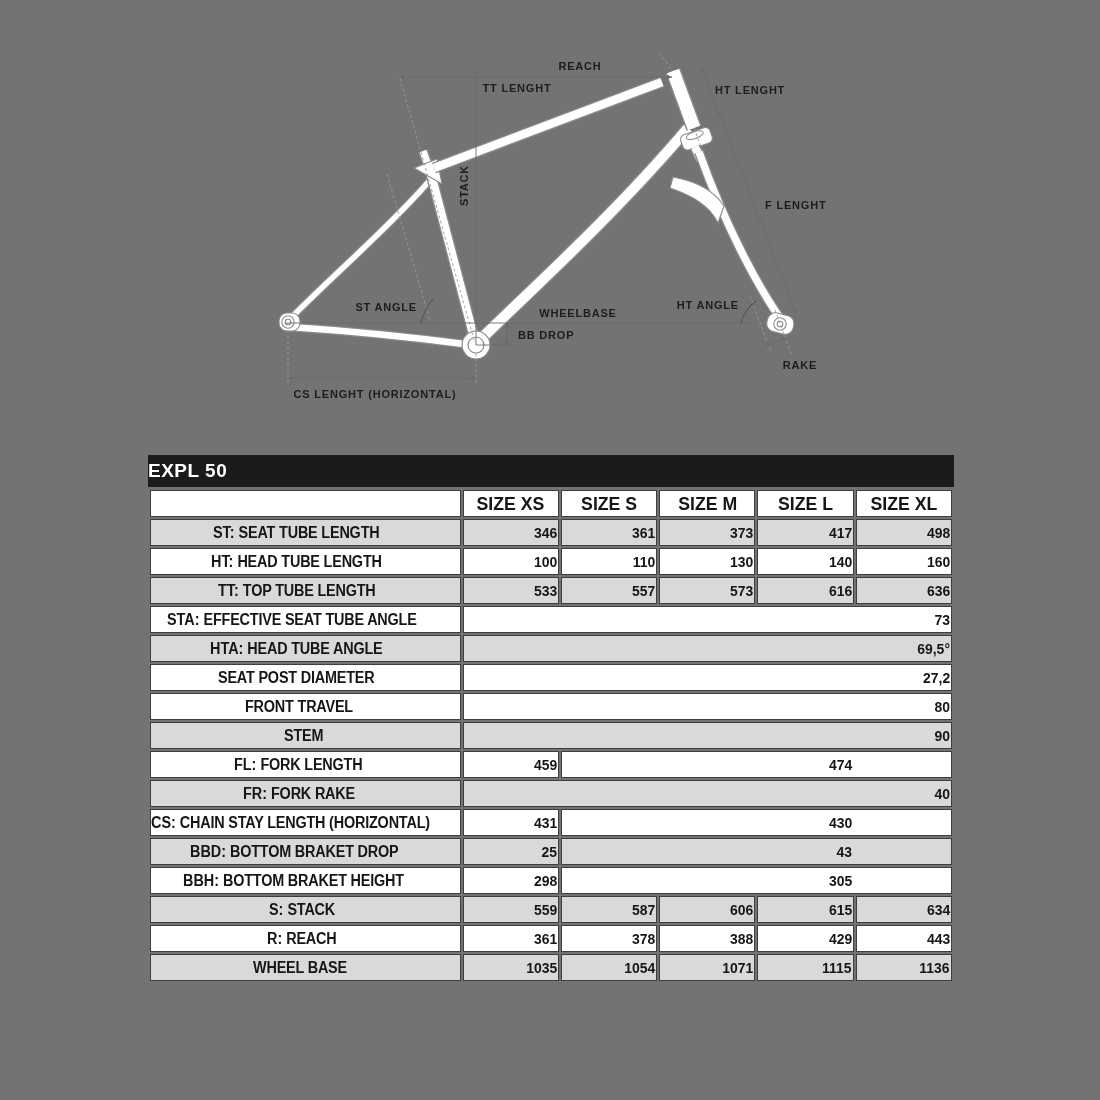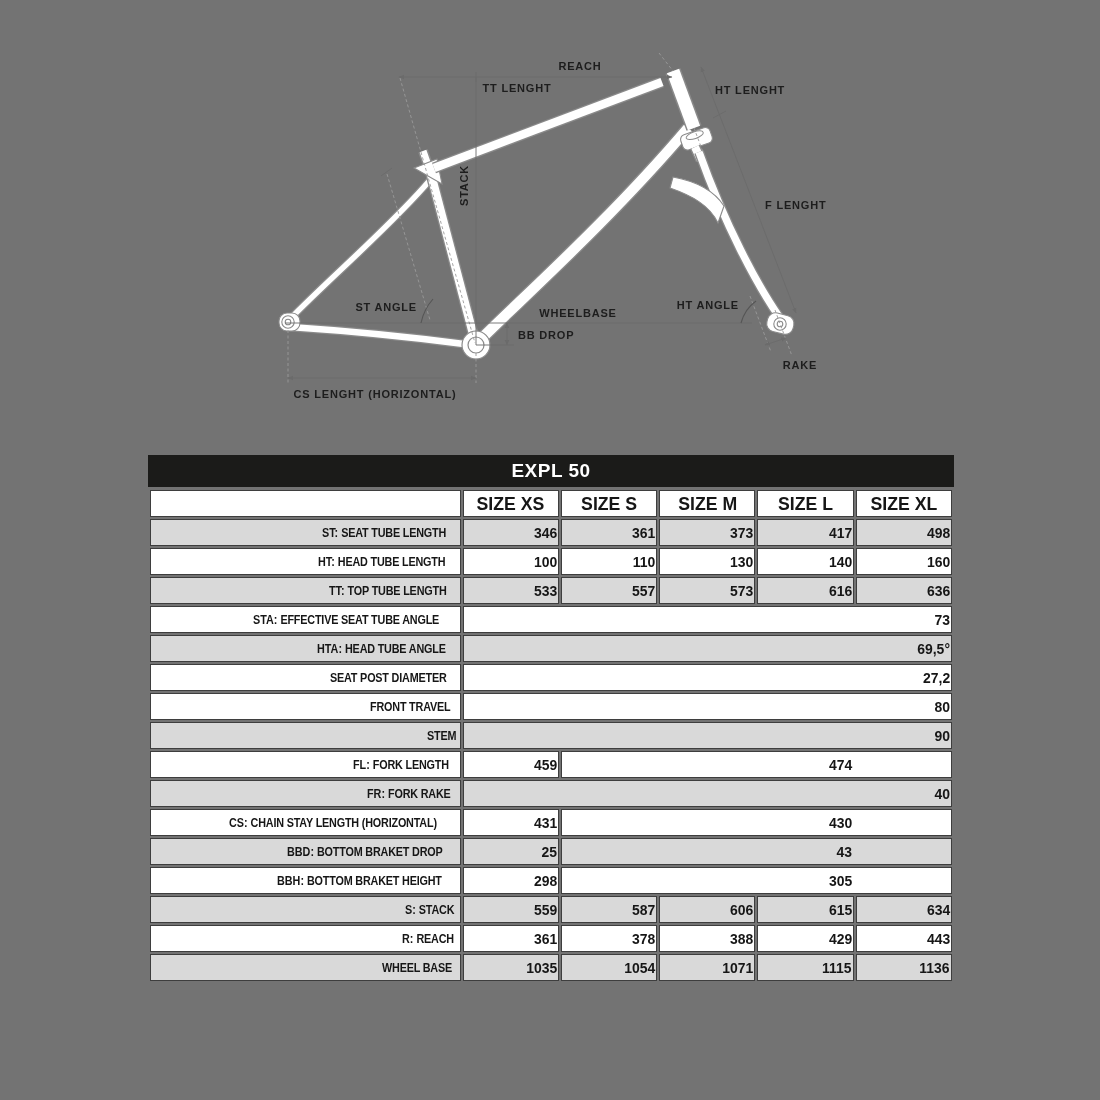--- a/index.html
+++ b/index.html
@@ -4,27 +4,27 @@
 <style>
   html,body{margin:0;padding:0;background:#ffffff;}
   body{font-family:"Liberation Sans",sans-serif;}
   .stage{position:relative;width:1100px;height:1100px;background:#737373;overflow:hidden;text-decoration:underline;}
   svg{position:absolute;left:0;top:0;}
   svg text{font-family:"Liberation Sans",sans-serif;font-size:11px;font-weight:700;
            letter-spacing:0.8px;fill:#1d1d1d;}
 
   .spec{position:absolute;left:148px;top:455px;width:806px;}
   .spec-title{height:32px;line-height:32px;background:#1b1b19;color:#ffffff;
-              text-align:center;font-size:19px;font-weight:700;letter-spacing:0.5px;}
+              text-align:left;font-size:19px;font-weight:700;letter-spacing:0.5px;}
   table{border-collapse:separate;border-spacing:2px;width:806px;table-layout:fixed;margin-top:1px;}
   th,td{border:1.5px solid #3e3e3e;height:25px;padding:0;background:#fff;
         color:#161616;overflow:hidden;white-space:nowrap;}
   th{font-weight:700;font-size:19px;text-align:center;}
   td.val{font-weight:700;font-size:15px;text-align:right;}
-  td.lab-cell,th.lab-cell{text-align:right;padding-left:6px;font-size:12px;}
+  td.lab-cell,th.lab-cell{text-align:center;padding-left:0;font-size:16px;}
   tr.shade th,tr.shade td{background:#d9d9d9;}
   .cond{display:inline-block;transform:scaleX(0.9);transform-origin:left center;
         font-weight:700;letter-spacing:-0.2px;}
   .cond b{font-weight:700;letter-spacing:0;}
   .num{display:inline-block;transform:scaleX(0.93);transform-origin:center center;}
   td.offset{padding-right:98px;}
 </style>
 </head>
 <body>
 

